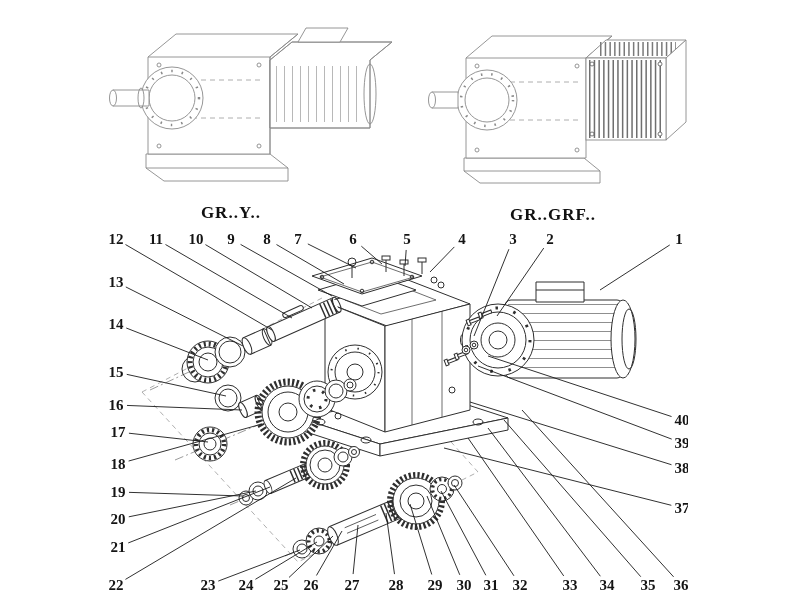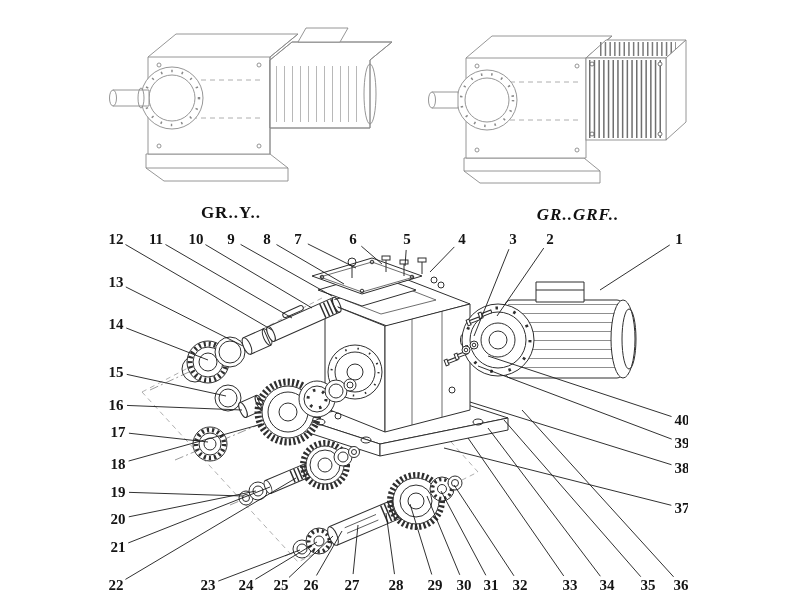--- a/index.html
+++ b/index.html
@@ -20,21 +20,21 @@
   .callout{font-family:"Liberation Serif",serif;font-weight:bold;font-size:15px;
          fill:#141414;text-anchor:middle;paint-order:stroke;stroke:#fff;stroke-width:3px;}
   .leader{stroke:#1a1a1a;stroke-width:0.9;}
 </style>
 </head>
 <body>
 
 <div class="stage">
 
   <div class="variant-label" style="left:231px;top:203px;">GR..Y..</div>
-  <div class="variant-label" style="left:578px;top:205px;font-style:italic;">GR..GRF..</div>
+  <div class="variant-label" style="left:553px;top:205px;">GR..GRF..</div>
 
   <svg id="scene" width="800" height="600" viewBox="0 0 800 600">
 
     <g>
       <path class="of" d="M146,154 L270,154 L288,168 L288,181 L164,181 L146,168 Z"></path>
       <line class="o" x1="146" y1="168" x2="288" y2="168"></line>
       <path class="of" d="M176,34 L298,34 L270,57 L270,154 L148,154 L148,57 Z"></path>
       <polyline class="o" points="148,57 270,57 298,34" fill="none"></polyline>
       <line class="o" x1="270" y1="57" x2="270" y2="154"></line>
       <line class="dsh" x1="156" y1="80" x2="264" y2="80"></line>

